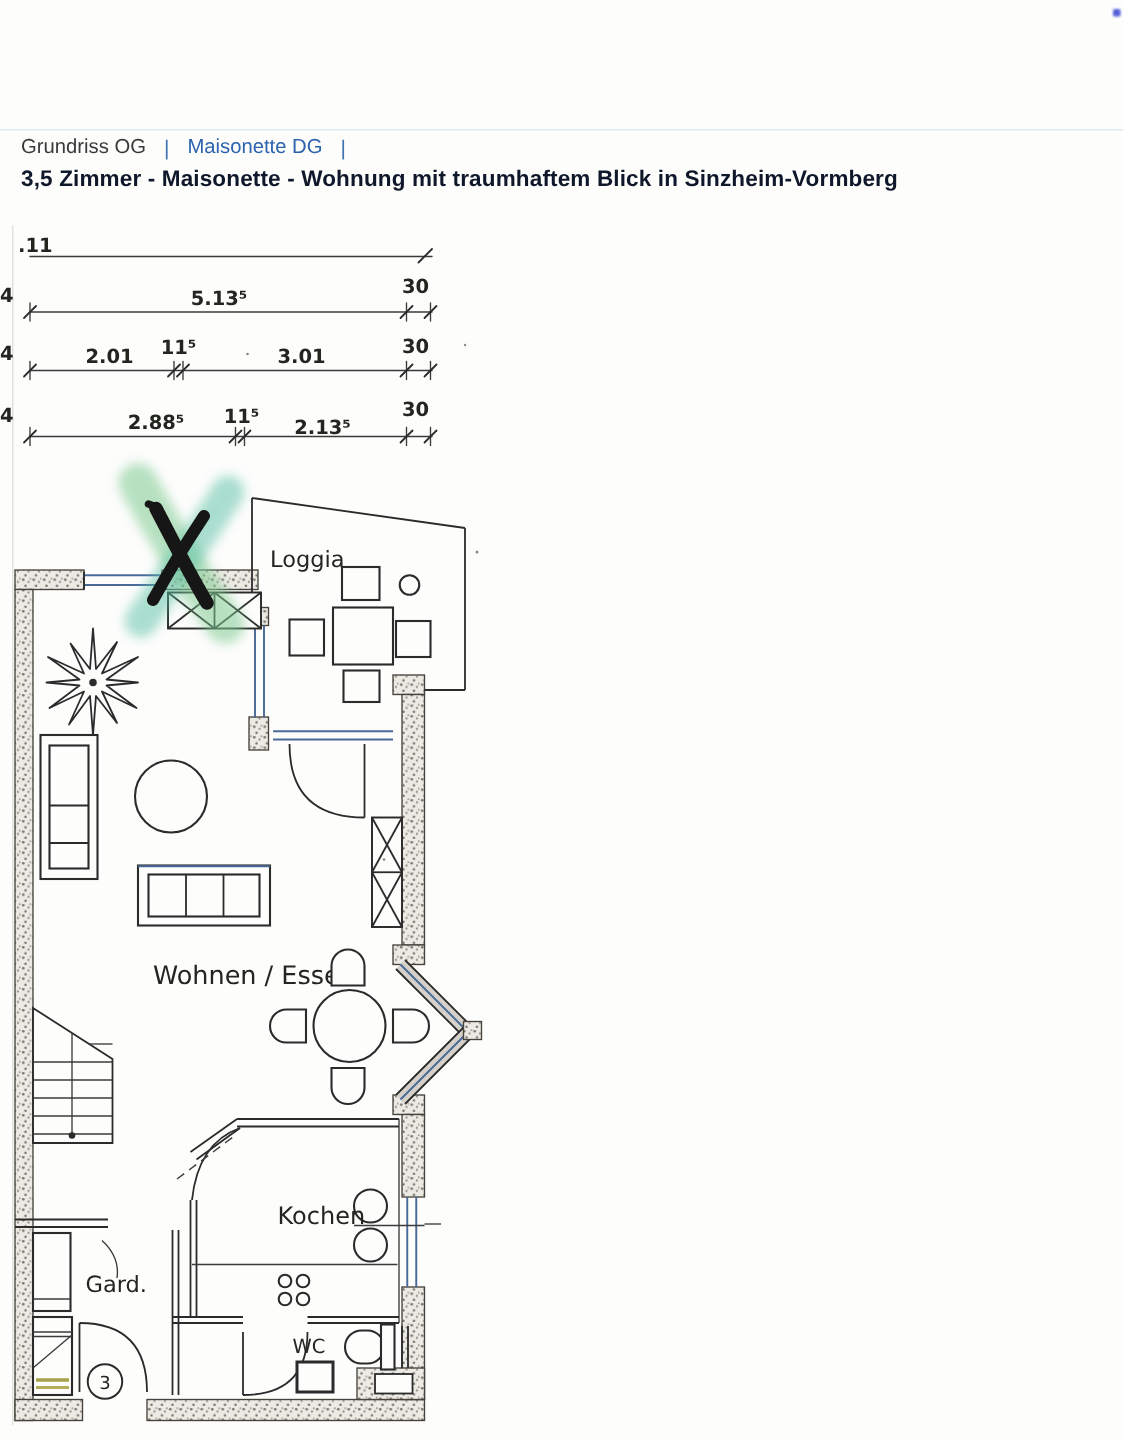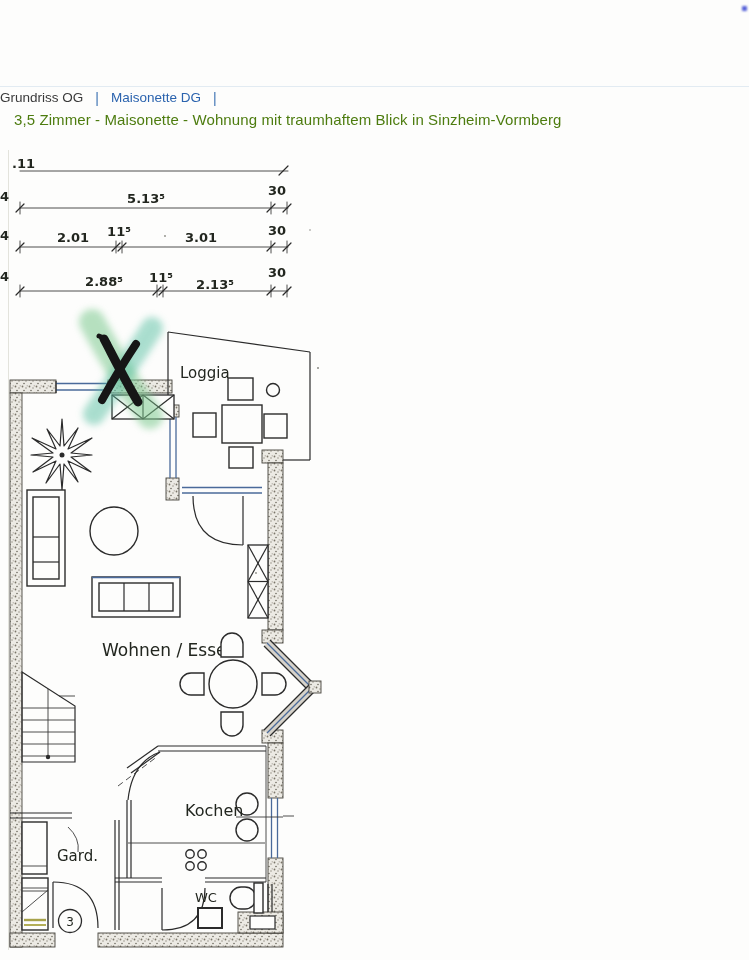--- a/index.html
+++ b/index.html
@@ -1,26 +1,26 @@
 <!DOCTYPE html>
 <html><head>
 <meta charset="utf-8">
 <style>
   html,body{margin:0;padding:0;background:#ffffff;}
   .page{position:relative;width:749px;height:960px;background:#fdfdfc;overflow:hidden;
         font-family:"Liberation Sans", sans-serif;}
   .tabbar{position:absolute;left:0;top:86px;width:749px;height:22px;
           border-top:1px solid #e2ebf2;display:flex;align-items:center;
-          box-sizing:border-box;font-size:13.5px;color:#3a3a3a;}
+          padding-left:14px;box-sizing:border-box;font-size:13.5px;color:#3a3a3a;}
   .tab{cursor:pointer;}
   .tab.og{color:#3a3a3a;margin-right:10px;}
   .tab.dg{color:#2b63ae;margin:0 10px;}
   .tabsep{color:#3f74b3;font-size:14px;margin:0 2px;}
   .title{position:absolute;left:14px;top:111px;width:720px;font-size:15px;
-         font-weight:normal;color:#4d7c0f;letter-spacing:0.1px;}
+         font-weight:bold;color:#0f172a;letter-spacing:0.1px;}
   .plan-wrap{position:absolute;left:0;top:148px;}
   .corner-dot{position:absolute;right:2px;top:6px;width:5px;height:5px;
               background:#5560d8;border-radius:1px;filter:blur(0.8px);}
   .pageedge{position:absolute;left:8px;top:150px;width:1px;height:800px;background:#e3e3dc;}
   svg text{font-family:"DejaVu Sans", sans-serif;fill:#22261f;}
   .dimtxt{font-size:13px;font-weight:600;}
   .roomtxt{font-weight:500;}
   .thin{stroke:#2b2b2b;stroke-width:1.2;fill:none;}
   .thin08{stroke:#3a3a3a;stroke-width:0.9;fill:none;}
   .blueline{stroke:#4a6a9a;stroke-width:1.3;fill:none;}

